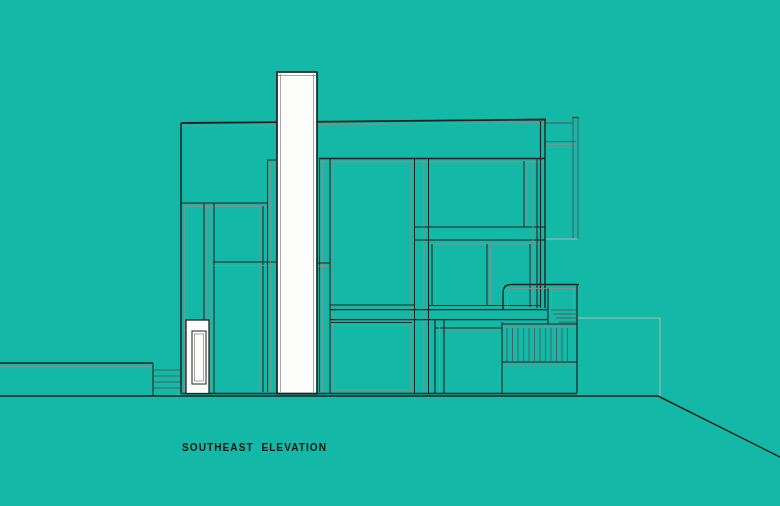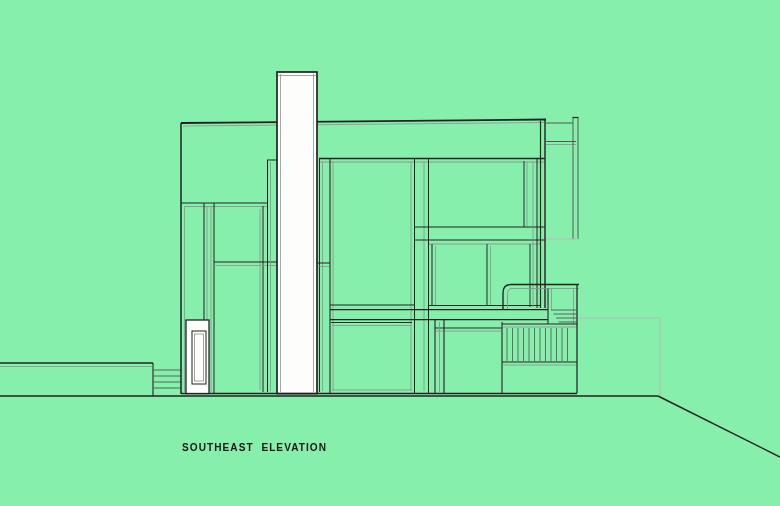--- a/index.html
+++ b/index.html
@@ -1,19 +1,19 @@
 <!DOCTYPE html>
 <html><head>
 <meta charset="utf-8">
 <style>
   html,body{margin:0;padding:0;background:#ffffff;}
   .page{
     position:relative;
     width:780px;height:506px;
-    background:#86efac;
+    background:#14b8a6;
     overflow:hidden;
     font-family:"Liberation Sans", sans-serif;
   }
   svg.elevation{position:absolute;left:0;top:0;width:780px;height:506px;display:block;}
   .drawing-title{
     position:absolute;
     left:182px;top:441px;
     font-size:10.5px;
     font-weight:700;
     letter-spacing:1.1px;

